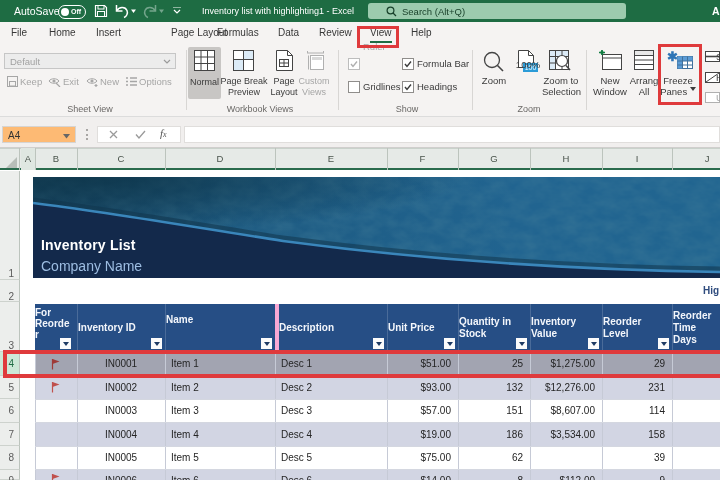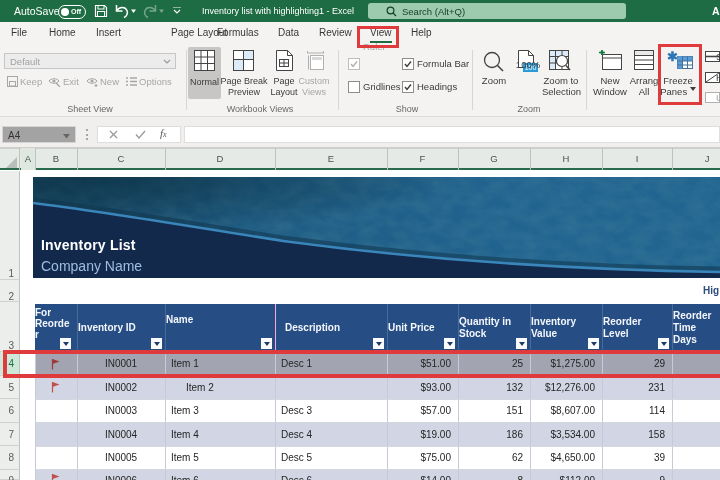--- a/index.html
+++ b/index.html
@@ -242,21 +242,21 @@
   <rect x="0.5" y="0.5" width="14" height="10" fill="#fff" stroke="#444"></rect>
     <path d="M14 1 L1 10" stroke="#444"></path>
 </svg>
 <div class="btxt" style="left:716px;top:73px;">Hi</div>
 <svg class="abs" style="left:705px;top:92px;" width="15" height="11" viewBox="0 0 15 11">
   <rect x="0.5" y="0.5" width="14" height="10" fill="#fff" stroke="#b0b0b0"></rect>
 </svg>
 <div class="btxt dis" style="left:716px;top:93px;">U</div>
 
 <div class="abs" id="fbar"></div>
-<div class="abs" style="left:2px;top:126px;width:74px;height:17px;background:#a3a3a3;border:1px solid #d6d4d2;box-sizing:border-box;">
+<div class="abs" style="left:2px;top:126px;width:74px;height:17px;background:#fdba74;border:1px solid #d6d4d2;box-sizing:border-box;">
   <div class="abs" style="left:5px;top:3px;font-size:10px;color:#333;">A4</div>
   <svg class="abs" style="right:5px;top:7px;" width="7" height="5" viewBox="0 0 7 5">
       <path d="M0 0 h7 l-3.5 4.5 z" fill="#666"></path>
     </svg>
 </div>
 <div class="abs" style="left:86px;top:129px;width:2px;height:11px;border-left:2px dotted #a8a6a4;"></div>
 <div class="abs" style="left:97px;top:126px;width:84px;height:17px;background:#fff;border:1px solid #e0dedc;box-sizing:border-box;"></div>
 <svg class="abs" style="left:109px;top:130px;" width="9" height="9" viewBox="0 0 9 9">
     <path d="M1 1 L8 8 M8 1 L1 8" stroke="#9a9a9a" stroke-width="1.3"></path>
   </svg>
@@ -330,21 +330,21 @@
     <span class="fbtn" style="right:6px;"></span>
   </div>
 <div class="hcell" style="left:77px;top:304px;width:88px;height:48px;border-left:1px solid #4a6b99;">
     <div style="margin-top:18px;">Inventory ID</div>
     <span class="fbtn"></span>
   </div>
 <div class="hcell" style="left:165px;top:304px;width:110px;height:48px;border-left:1px solid #4a6b99;">
     <div style="margin-top:10px;">Name</div>
     <span class="fbtn"></span>
   </div>
-<div class="hcell" style="left:275px;top:304px;width:112px;height:48px;border-left:1px solid #f9a8d4;padding-left:9px;">
+<div class="hcell" style="left:275px;top:304px;width:112px;height:48px;border-left:4px solid #f9a8d4;">
     <div style="margin-top:18px;">Description</div>
     <span class="fbtn"></span>
   </div>
 <div class="hcell" style="left:387px;top:304px;width:71px;height:48px;border-left:1px solid #4a6b99;">
     <div style="margin-top:18px;">Unit Price</div>
     <span class="fbtn"></span>
   </div>
 <div class="hcell" style="left:458px;top:304px;width:72px;height:48px;border-left:1px solid #4a6b99;">
     <div style="margin-top:12px;line-height:12px;">Quantity in<br>Stock</div>
     <span class="fbtn"></span>
@@ -373,21 +373,22 @@
   <div class="dcell num" style="left:423px;width:72px;line-height:24px;">25</div>
   <div class="dcell num" style="left:495px;width:72px;line-height:24px;">$1,275.00</div>
   <div class="dcell num" style="left:567px;width:70px;line-height:24px;">29</div>
 </div>
 <div class="drow" style="top:376px;height:23px;background:#d2d5e3;">
   <div class="dcell ctr" style="left:0;width:42px;"><svg width="10" height="12" viewBox="0 0 10 12" style="margin-top:5px;">
         <path d="M1.5 1 L8.5 3.5 L1.5 6 Z" fill="#c0504d"></path>
         <path d="M1.5 1 V11.5" stroke="#c0504d" stroke-width="1.2"></path>
       </svg></div>
   <div class="dcell ctr" style="left:42px;width:88px;line-height:23px;">IN0002</div>
-  <div class="dcell lft" style="left:130px;width:110px;line-height:23px;margin-left:15px;">Item 2</div>
+  <div class="dcell lft" style="left:130px;width:110px;line-height:23px;">Item 2</div>
+  <div class="dcell lft" style="left:240px;width:112px;line-height:23px;">Desc 2</div>
   <div class="dcell num" style="left:352px;width:71px;line-height:23px;">$93.00</div>
   <div class="dcell num" style="left:423px;width:72px;line-height:23px;">132</div>
   <div class="dcell num" style="left:495px;width:72px;line-height:23px;">$12,276.00</div>
   <div class="dcell num" style="left:567px;width:70px;line-height:23px;">231</div>
 </div>
 <div class="drow" style="top:399px;height:24px;background:#ffffff;">
   <div class="dcell ctr" style="left:42px;width:88px;line-height:24px;">IN0003</div>
   <div class="dcell lft" style="left:130px;width:110px;line-height:24px;">Item 3</div>
   <div class="dcell lft" style="left:240px;width:112px;line-height:24px;">Desc 3</div>
   <div class="dcell num" style="left:352px;width:71px;line-height:24px;">$57.00</div>
@@ -403,21 +404,20 @@
   <div class="dcell num" style="left:423px;width:72px;line-height:23px;">186</div>
   <div class="dcell num" style="left:495px;width:72px;line-height:23px;">$3,534.00</div>
   <div class="dcell num" style="left:567px;width:70px;line-height:23px;">158</div>
 </div>
 <div class="drow" style="top:446px;height:24px;background:#ffffff;">
   <div class="dcell ctr" style="left:42px;width:88px;line-height:24px;">IN0005</div>
   <div class="dcell lft" style="left:130px;width:110px;line-height:24px;">Item 5</div>
   <div class="dcell lft" style="left:240px;width:112px;line-height:24px;">Desc 5</div>
   <div class="dcell num" style="left:352px;width:71px;line-height:24px;">$75.00</div>
   <div class="dcell num" style="left:423px;width:72px;line-height:24px;">62</div>
-  <div class="dcell num" style="left:495px;width:72px;line-height:24px;">$4,650.00</div>
   <div class="dcell num" style="left:567px;width:70px;line-height:24px;">39</div>
 </div>
 <div class="drow" style="top:470px;height:10px;background:#d2d5e3;overflow:hidden;">
   <div class="dcell ctr" style="left:0;width:42px;"><svg width="10" height="12" viewBox="0 0 10 12" style="margin-top:3px;">
         <path d="M1.5 1 L8.5 3.5 L1.5 6 Z" fill="#c0504d"></path>
         <path d="M1.5 1 V11.5" stroke="#c0504d" stroke-width="1.2"></path>
       </svg></div>
   <div class="dcell ctr" style="left:42px;width:88px;line-height:22px;">IN0006</div>
   <div class="dcell lft" style="left:130px;width:110px;line-height:22px;">Item 6</div>
   <div class="dcell lft" style="left:240px;width:112px;line-height:22px;">Desc 6</div>

